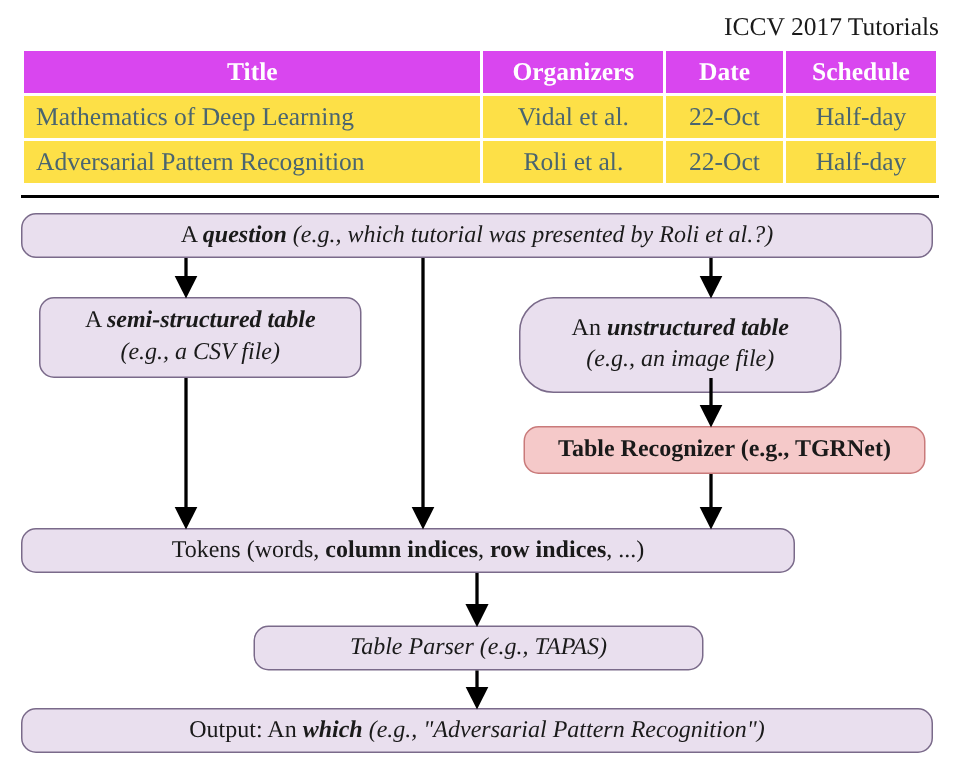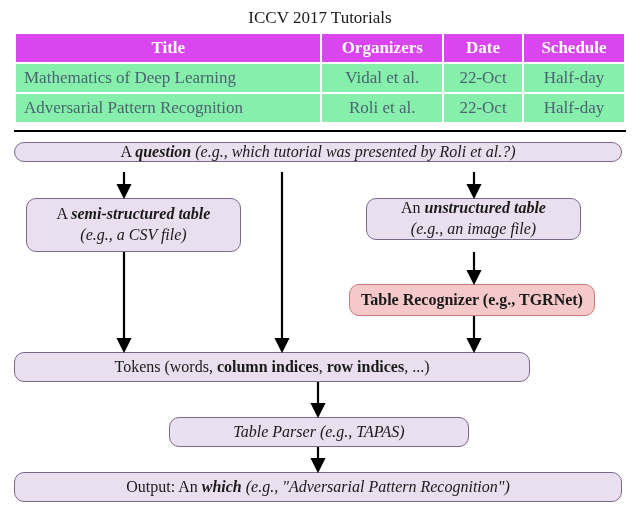--- a/index.html
+++ b/index.html
@@ -5,41 +5,41 @@
   * { box-sizing: border-box; margin: 0; padding: 0; }
   body {
     width: 640px;
     height: 505px;
     font-family: Georgia, 'Times New Roman', serif;
     background: #fff;
     position: relative;
     padding: 8px 14px;
   }
   .caption {
-    text-align: center;
+    text-align: right;
     font-size: 17px;
     color: #1a1a1a;
     margin-bottom: 4px;
   }
   table.data {
     width: 100%;
     border-collapse: collapse;
     font-size: 17px;
     table-layout: auto;
   }
   table.data th {
     background: #d946ef;
     color: #fff;
     font-weight: bold;
     padding: 4px 8px;
     border: 2px solid #fff;
     font-family: Georgia, serif;
   }
   table.data td {
-    background: #86efac;
+    background: #fde047;
     color: #4a6570;
     padding: 4px 8px;
     border: 2px solid #fff;
     text-align: center;
   }
   table.data td.title-col { text-align: left; min-width: 250px; }
   .rule {
     border: none;
     border-top: 2px solid #000;
     margin: 6px 0 10px 0;
@@ -105,41 +105,41 @@
       <td>22-Oct</td>
       <td>Half-day</td>
     </tr>
   </tbody>
 </table>
 
 <hr class="rule">
 
 <div class="diagram">
 
-  <div class="box" style="left:0px; top:0px; width:608px; height:20px;text-align:center;">
+  <div class="box" style="left:0px; top:0px; width:608px; height:30px;text-align:center;">
     <span>
       <span>A </span><span class="bi">question</span><span class="em"> (e.g., which tutorial was presented by Roli et al.?)</span>
     </span>
   </div>
 
   <div class="box" style="left:12px; top:56px; width:215px; height:54px;">
     <span>
       <span>A </span><span class="bi">semi-structured table</span><br>
       <span class="em">(e.g., a CSV file)</span>
     </span>
   </div>
 
-  <div class="box" style="left:352px; top:56px; width:215px; height:42px;">
+  <div class="box" style="left:332px; top:56px; width:215px; height:64px;border-radius:23px;">
     <span>
       <span>An </span><span class="bi">unstructured table</span><br>
       <span class="em">(e.g., an image file)</span>
     </span>
   </div>
 
-  <div class="box red" style="left:335px; top:142px; width:246px; height:32px;">
+  <div class="box red" style="left:335px; top:142px; width:268px; height:32px;">
     <span class="b">Table Recognizer (e.g., TGRNet)</span>
   </div>
 
   <div class="box" style="left:0px; top:210px; width:516px; height:30px;">
     <span>
       <span>Tokens (words, </span><span class="b">column indices</span><span>, </span><span class="b">row indices</span><span>, ...)</span>
     </span>
   </div>
 
   <div class="box" style="left:155px; top:275px; width:300px; height:30px;">

